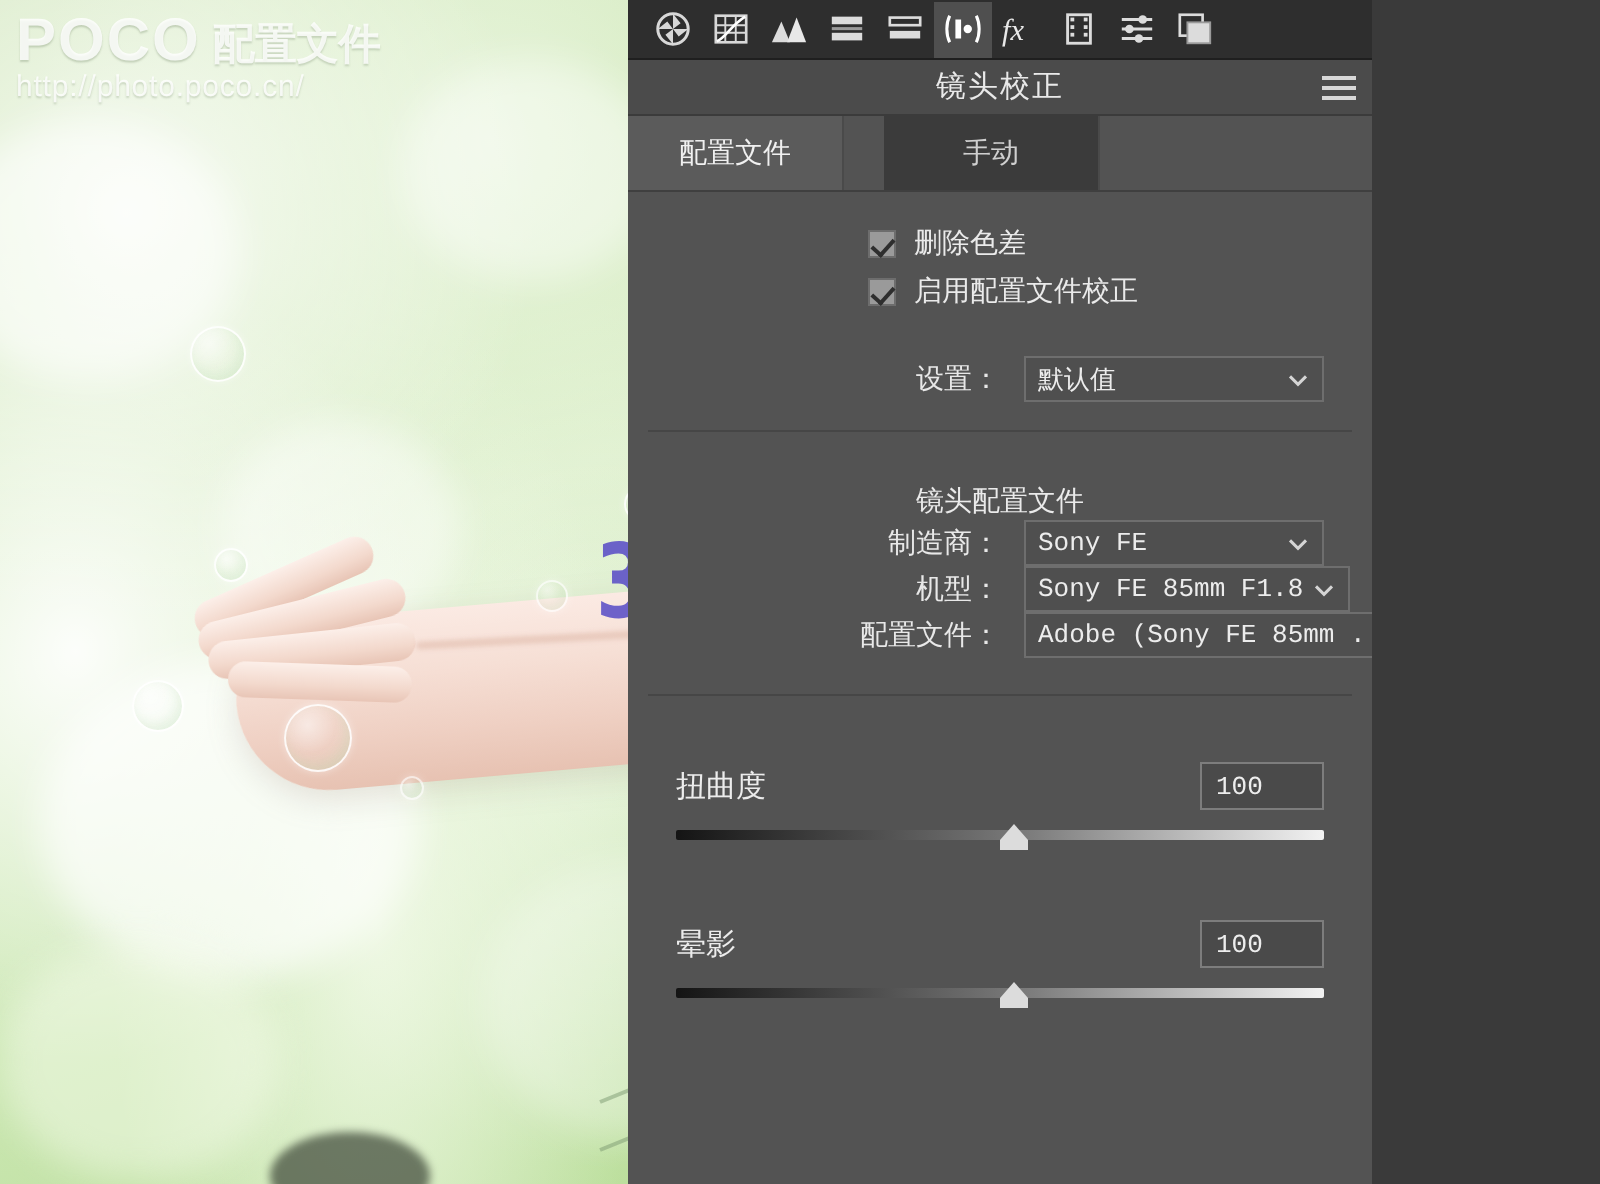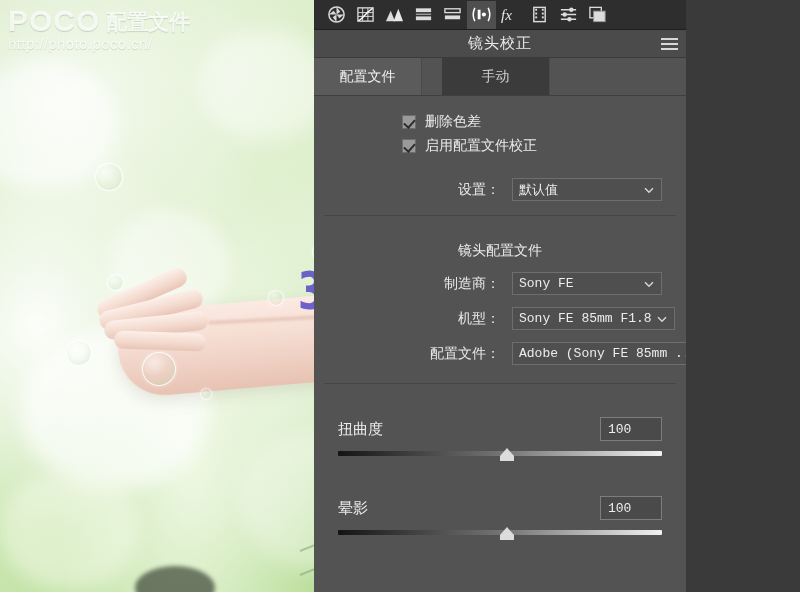--- a/index.html
+++ b/index.html
@@ -195,40 +195,40 @@
   }
   .tab.active { background:#5b5b5b; color:#f0f0f0; }
   .tab.inactive { background:#3b3b3b; color:#cfcfcf; }
   .tab-filler { flex:1; background:#535353; }
 
   
   .pbody { flex:1; padding:0; overflow:hidden; }
 
   .row-check {
     display:flex; align-items:center; gap:9px;
-    padding-left:88px;
+    padding-left:120px;
     height:24px;
   }
   .row-check:first-child { margin-top:14px; }
   .cbox {
     width:14px; height:14px; background:#9a9a9a;
     border:1px solid #6d6d6d;
     position:relative; flex:0 0 auto; cursor:pointer;
   }
   .cbox::after {
     content:""; position:absolute; left:3px; top:1px;
     width:5px; height:9px;
     border:solid #2e2e2e; border-width:0 2px 2px 0;
     transform:rotate(42deg);
   }
   .cb-label { font-size:14px; color:#eaeaea; }
 
   .field-row {
     display:flex; align-items:center; gap:10px;
-    padding:0 24px 0 0; margin-top:12px;
+    padding:0 24px 0 0; 
   }
   .field-label {
     width:188px; text-align:right; font-size:14px; color:#e8e8e8;
     flex:0 0 auto; padding-right:2px;
   }
   .select {
     flex:1; height:23px;
     background:#4f4f4f;
     border:1px solid #6e6e6e;
     display:flex; align-items:center;

